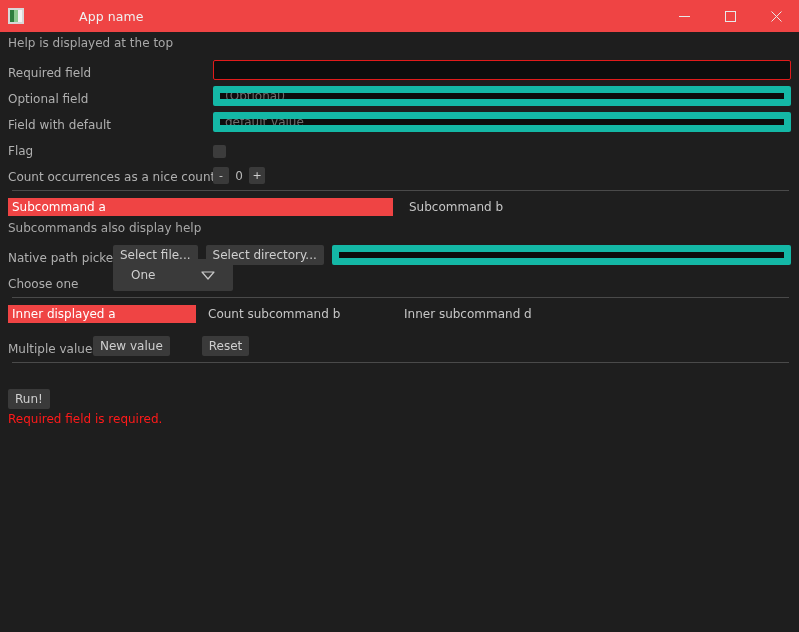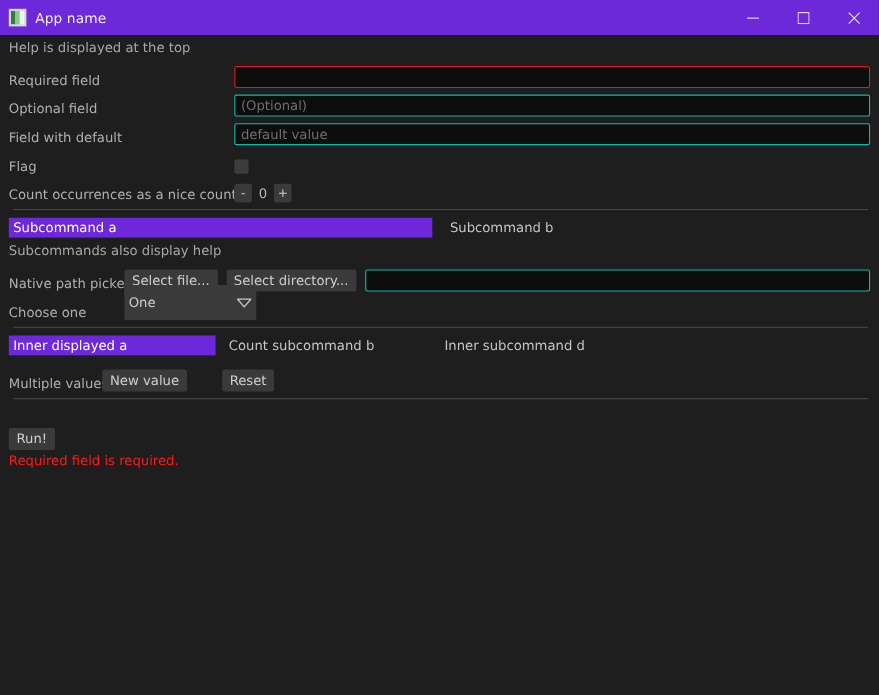--- a/index.html
+++ b/index.html
@@ -13,24 +13,25 @@
     overflow: hidden;
     font-family: "DejaVu Sans", "Liberation Sans", sans-serif;
     font-size: 12px;
     color: #b4b4b4;
     -webkit-font-smoothing: antialiased;
   }
 
   
   .titlebar {
     height: 32px;
-    background: #6d28d9;
+    background: #ef4444;
     display: flex;
     align-items: center;
     position: relative;
+    gap: 47px;
   }
   .title-icon {
     width: 16px; height: 16px;
     margin-left: 8px; margin-right: 8px;
     background: #d8d8d8;
     display: flex;
     align-items: stretch;
     box-sizing: border-box;
     padding: 2px;
     flex: 0 0 auto;
@@ -87,21 +88,21 @@
     color: #b0b0b0;
     white-space: nowrap;
   }
   .lbl-col {
     width: 205px;
     flex: 0 0 auto;
   }
 
   input.txt {
     background: #0d0d0d;
-    border: 1px solid #14b8a6;
+    border: 7px solid #14b8a6;
     color: #c8c8c8;
     font-family: inherit;
     font-size: 12px;
     height: 20px;
     padding: 0 5px;
     box-sizing: border-box;
     outline: none;
     border-radius: 2px;
   }
   input.txt::placeholder { color: #6e6e6e; opacity: 1; }
@@ -167,34 +168,34 @@
     height: 18px;
     line-height: 18px;
     font-size: 12px;
     color: #c6c6c6;
     padding: 0 4px;
     cursor: pointer;
     white-space: nowrap;
     box-sizing: border-box;
   }
   .tab.active {
-    background: #6d28d9;
+    background: #ef4444;
     color: #ffffff;
   }
 
   
   .select {
     background: #3a3a3a;
     color: #cfcfcf;
     height: 32px;
     border-radius: 2px;
     display: flex;
     align-items: center;
     justify-content: space-between;
-    padding: 0 4px;
+    padding: 0 18px;
     width: 120px;
     box-sizing: border-box;
     cursor: pointer;
     font-size: 12px;
   }
   .error {
     color: #ff1a1a;
     padding: 0 8px;
     height: 20px;
     display: flex;

